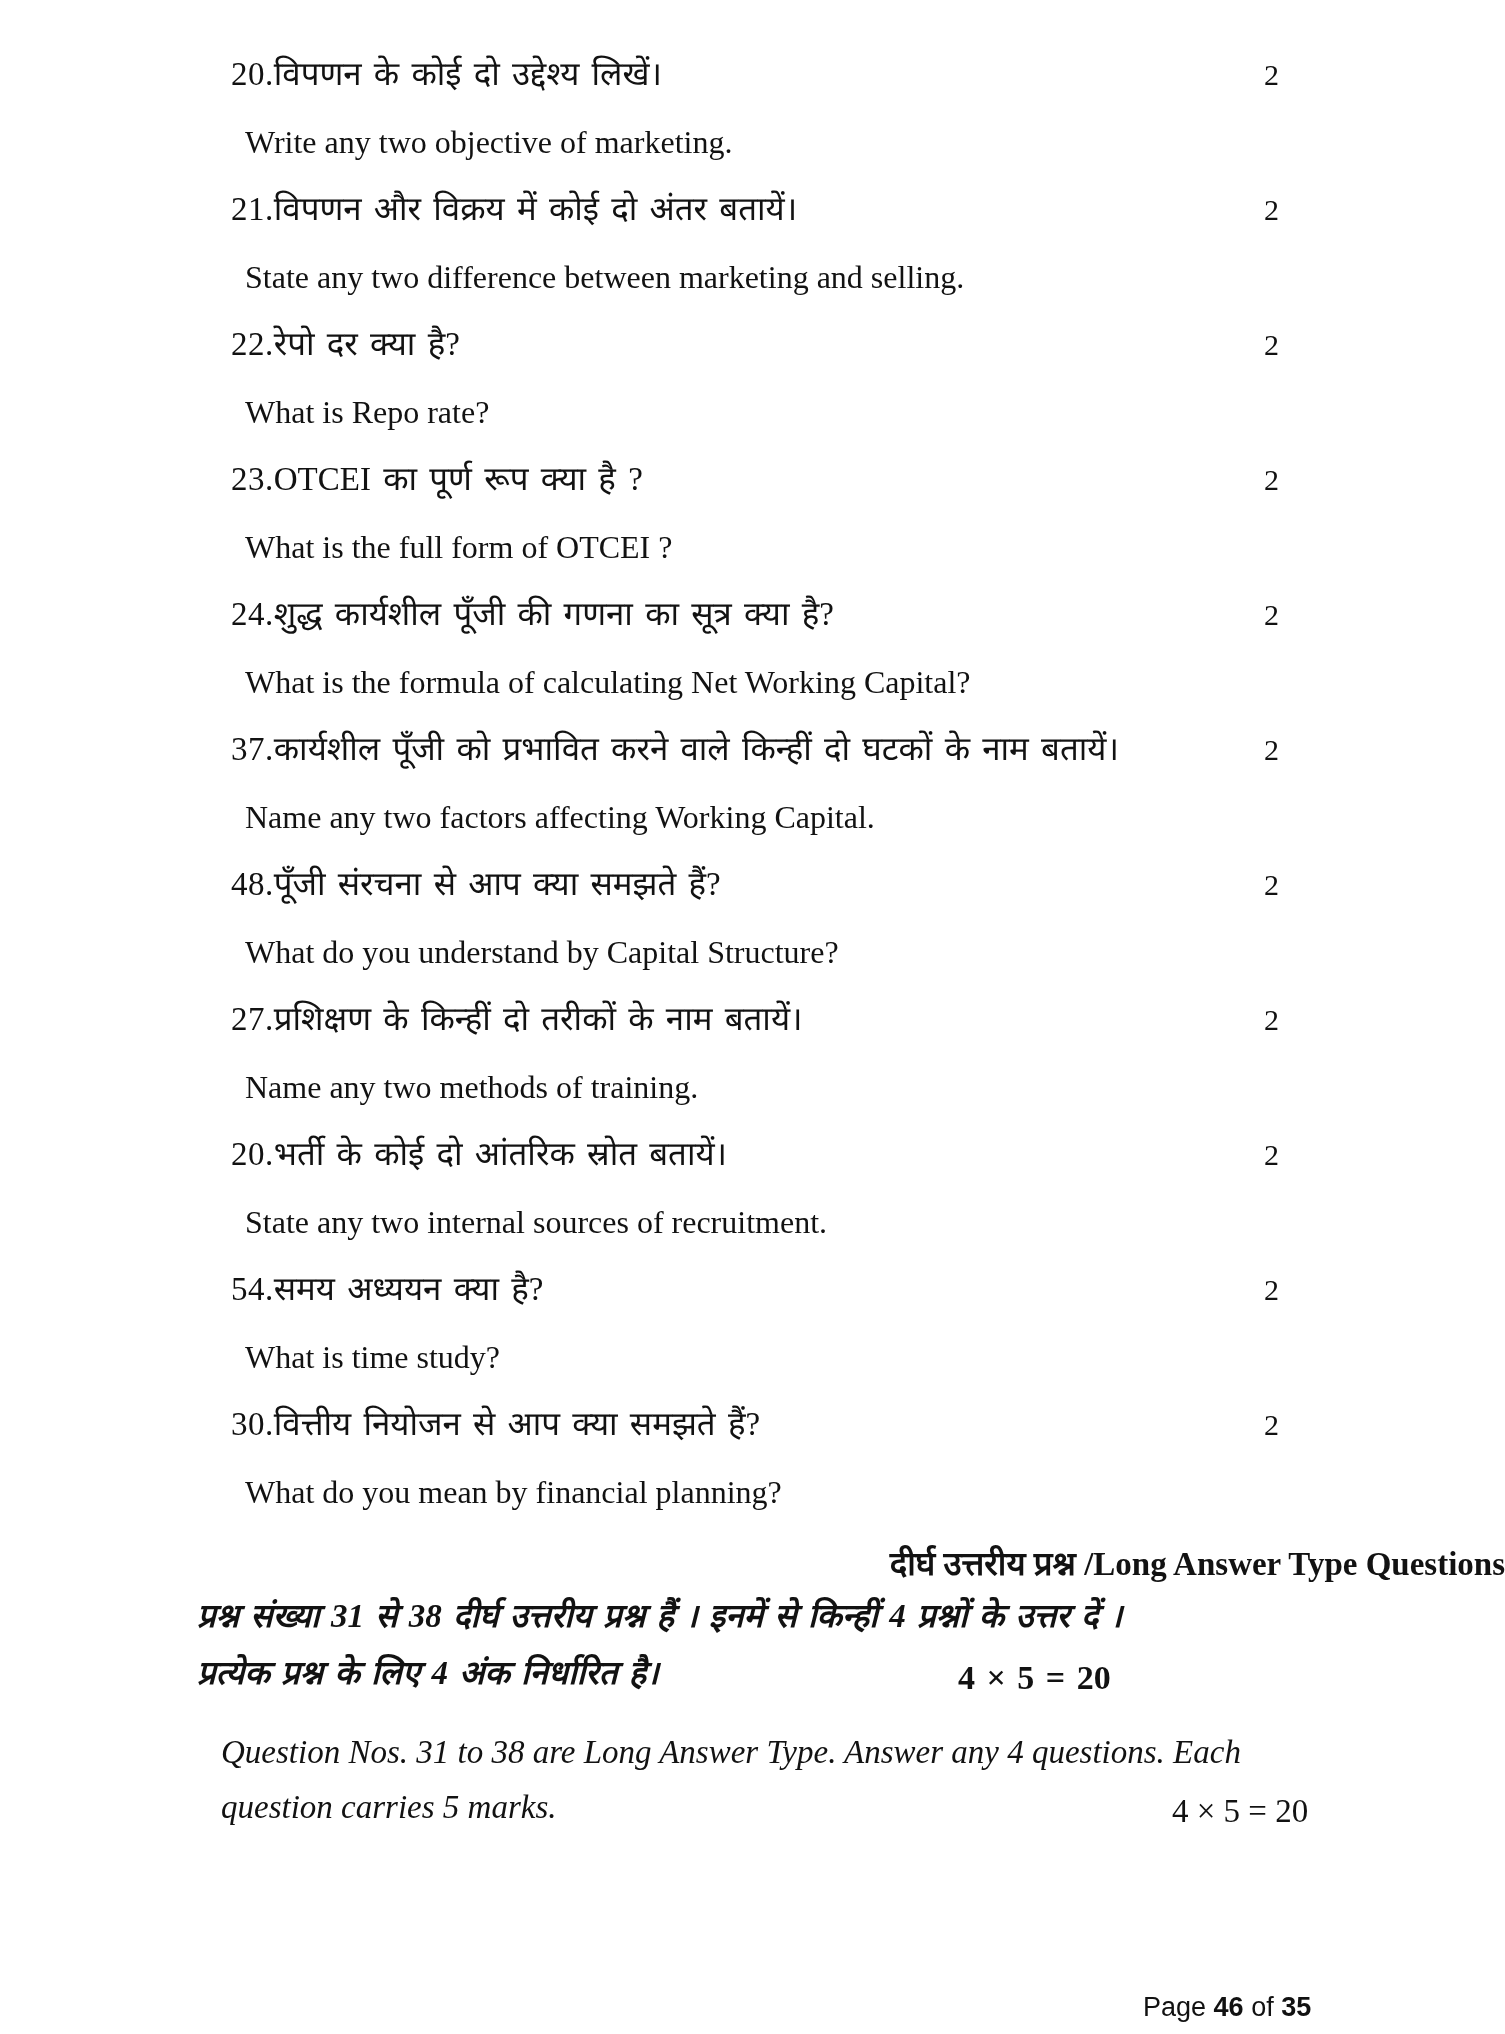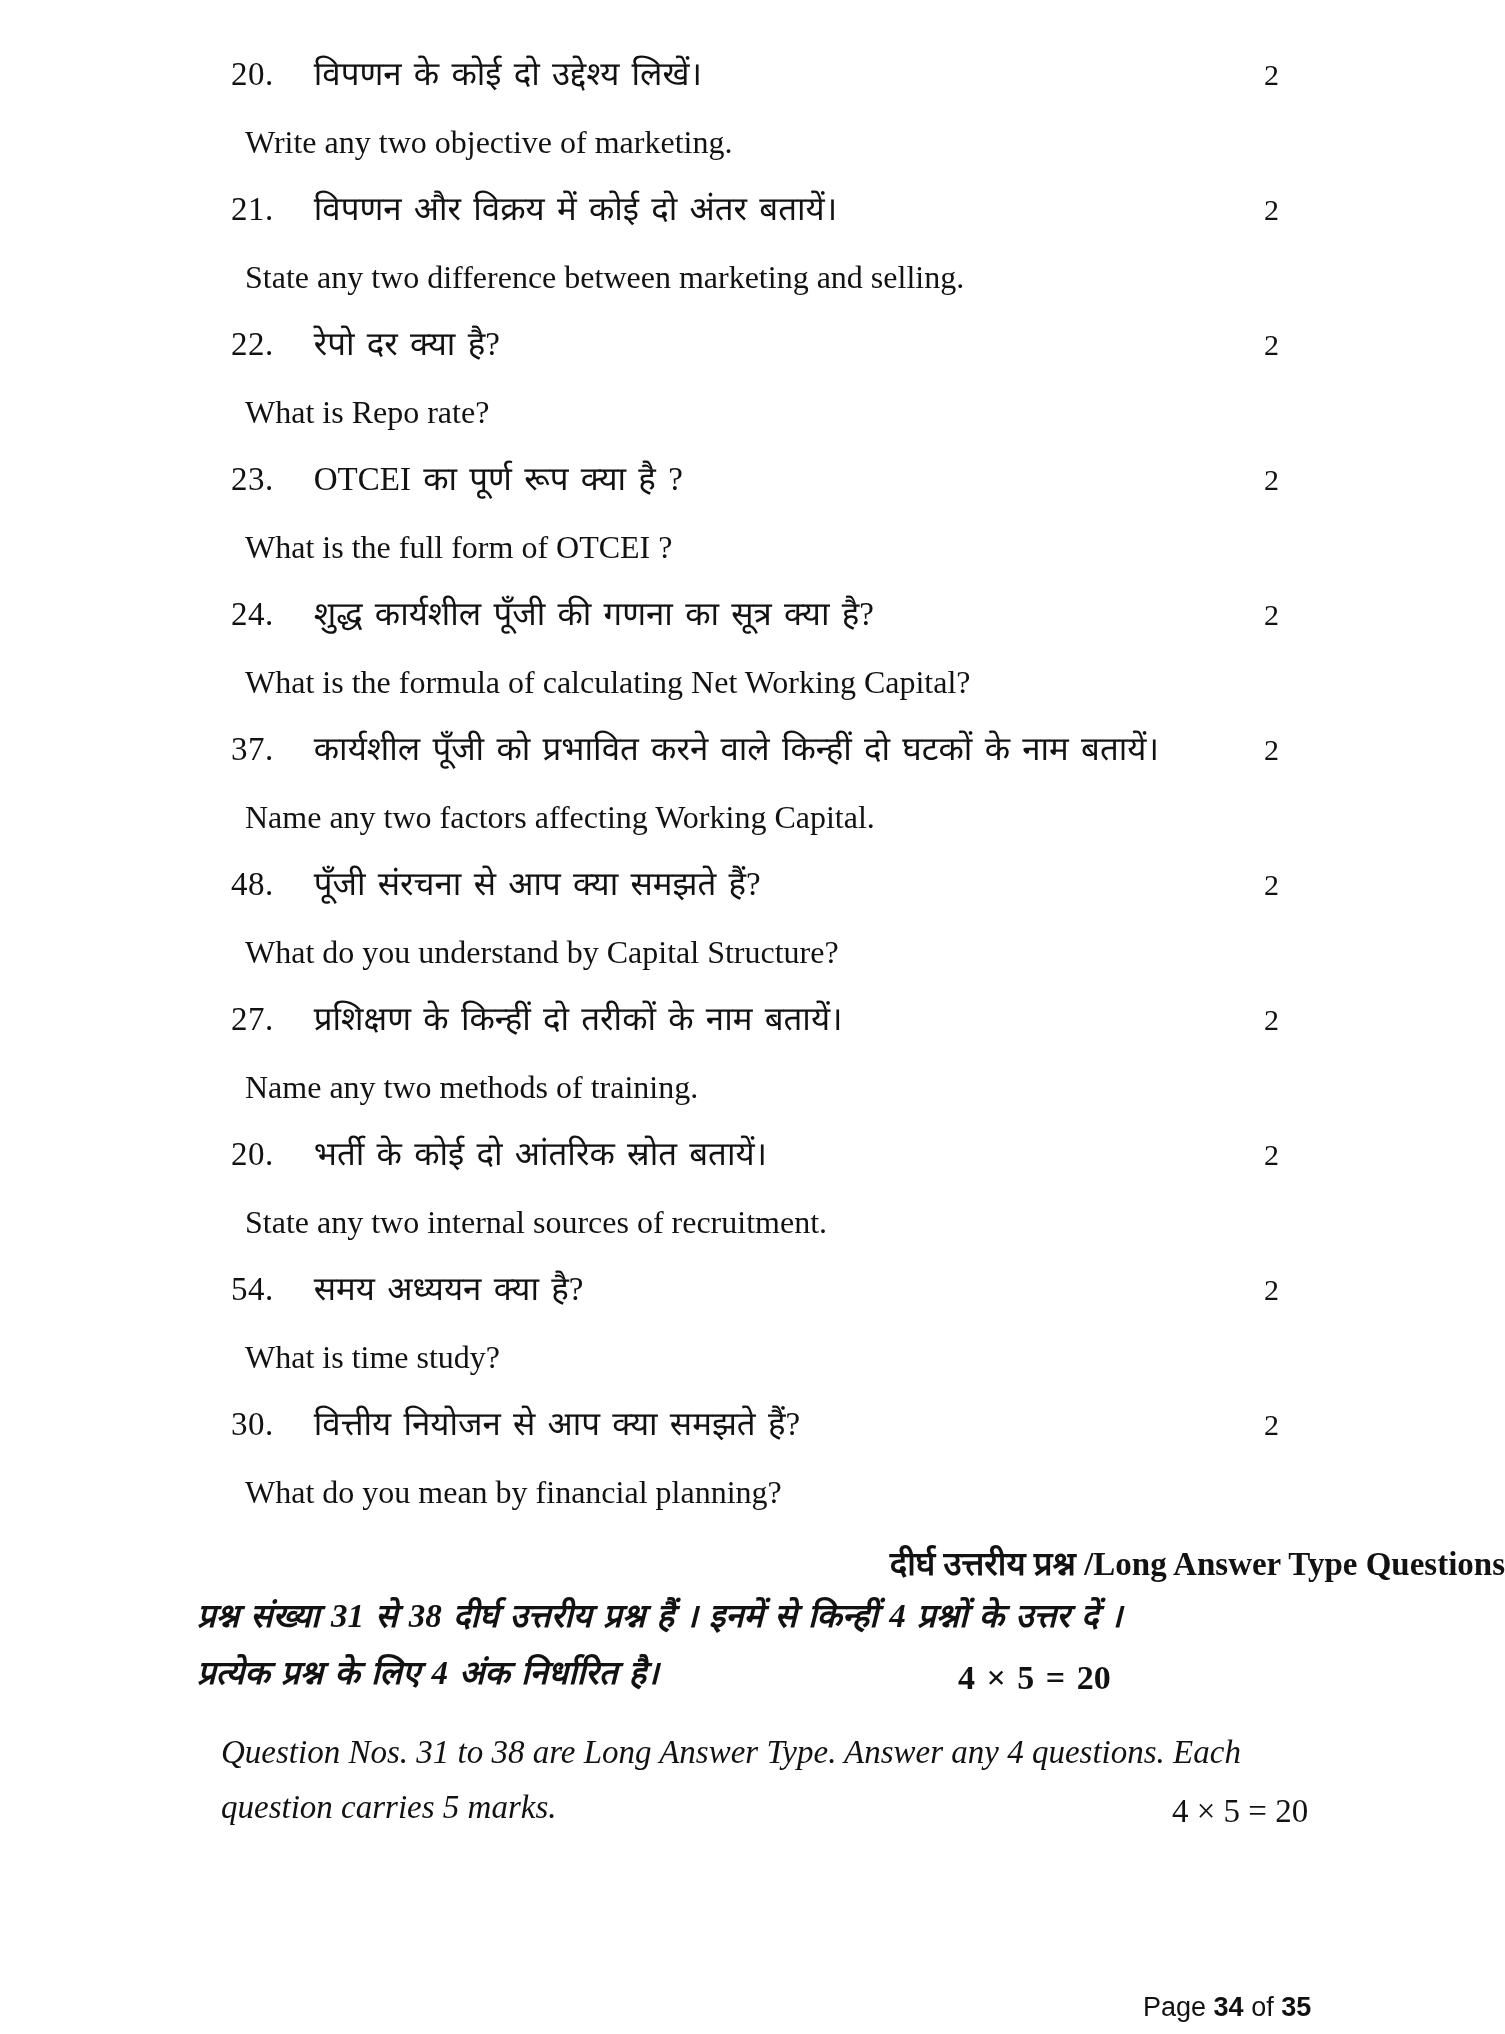--- a/index.html
+++ b/index.html
@@ -30,21 +30,20 @@
     font-size: 33px;
     line-height: 1.15;
     font-weight: 400;
     white-space: nowrap;
   }
   .row-hi .num {
     letter-spacing: 0.5px;
   }
   .row-hi .hi {
     word-spacing: 4px;
-    margin-left: 40px;
   }
   .row-en {
     height: 67px;
     padding-left: 245px;
     font-size: 32px;
     line-height: 1.15;
     white-space: nowrap;
   }
   .marks {
     position: absolute;
@@ -191,18 +190,18 @@
     <span>Question Nos. 31 to 38 are Long Answer Type. Answer any 4 questions.  Each</span>
   </div>
 
   <div class="instr-en">
     <span>question carries 5 marks.</span>
     <span class="formula formula-en">4 × 5 = 20</span>
   </div>
 
   <div class="page-footer">
     <span>Page</span>
-    <b>34</b>
+    <b>46</b>
     <span>of</span>
     <b>35</b>
   </div>
 
 </div>
 
 </body></html>

